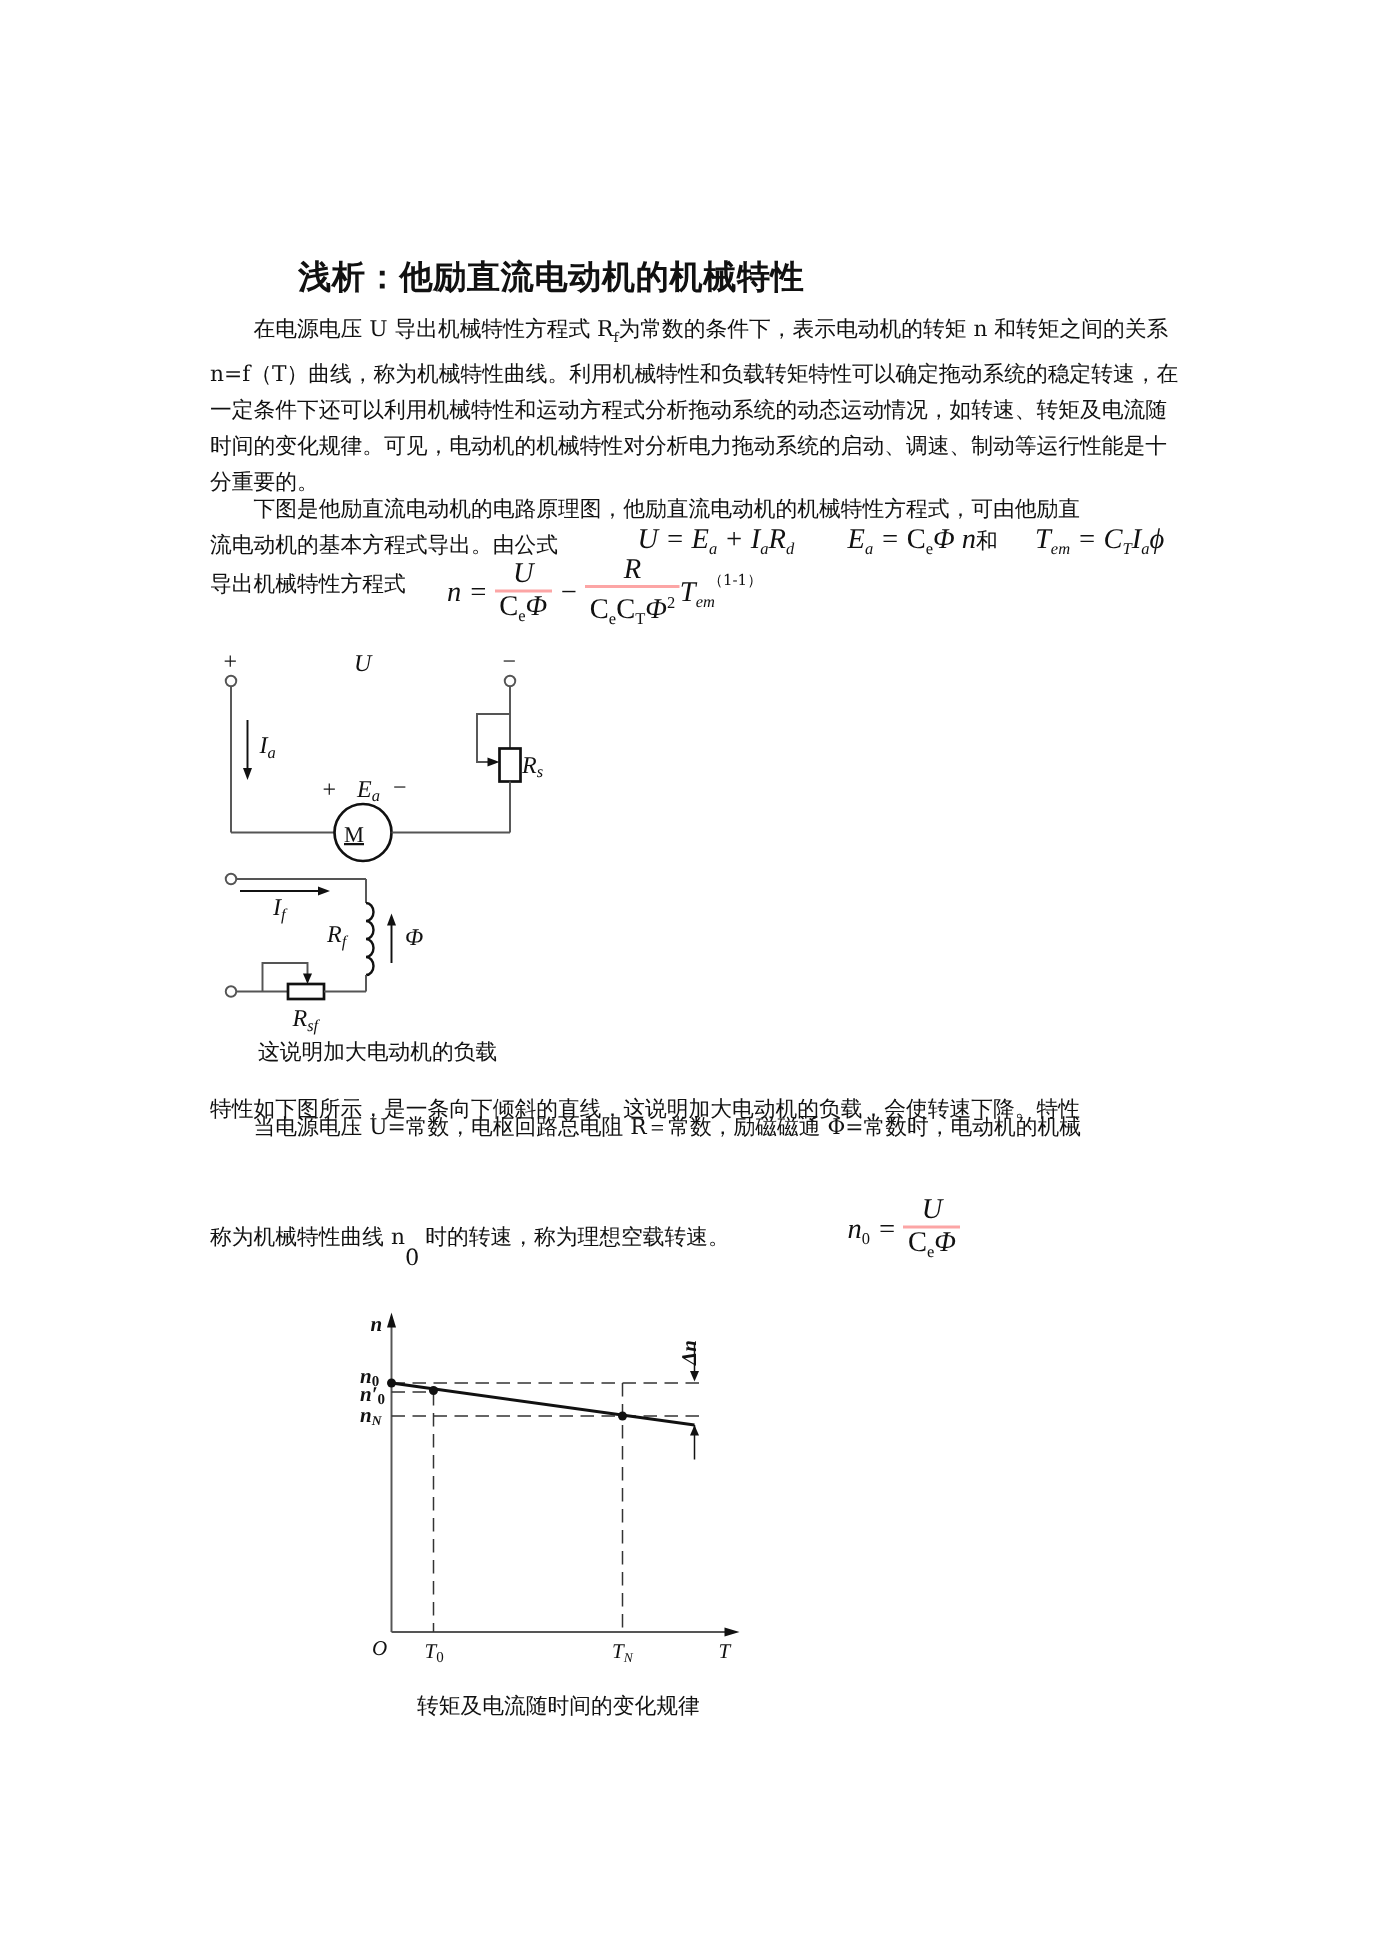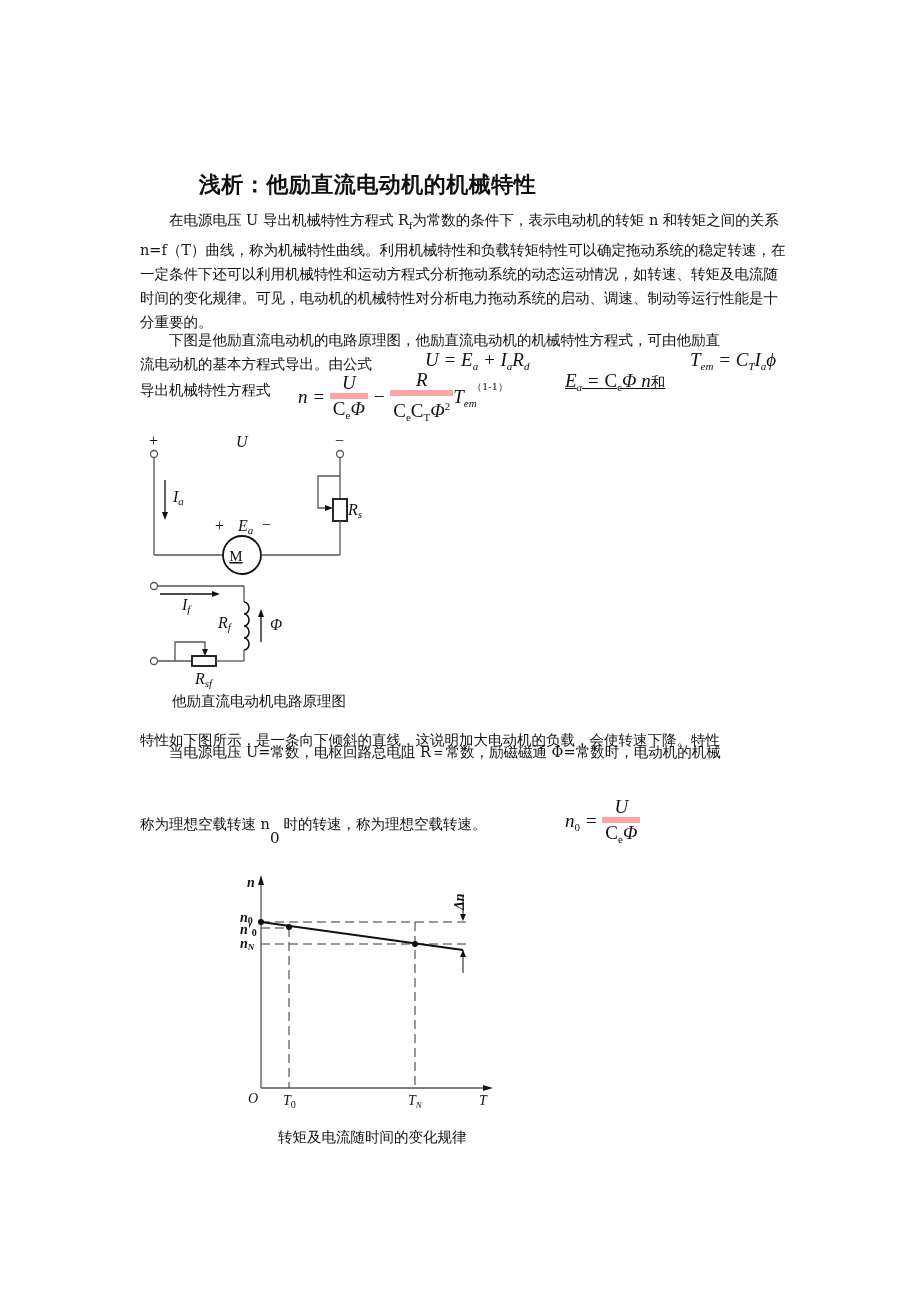--- a/index.html
+++ b/index.html
@@ -10,41 +10,41 @@
            font-family: "DejaVu Sans", "Liberation Sans", sans-serif;
            font-size: 22px; font-weight: bold; letter-spacing: 0.5px; }
   .para { left: 140px; width: 650px; font-size: 14.5px; line-height: 24px; }
   .indent { text-indent: 29px; }
   .math { font-family: "Liberation Serif", "DejaVu Serif", serif; font-style: italic; font-size: 19px; }
   .math .up { font-style: normal; }
   .math sub { font-size: 11px; vertical-align: -4px; }
   .math sup { font-size: 11px; vertical-align: 7px; }
   .frac { display: inline-flex; flex-direction: column; align-items: center; vertical-align: middle; }
   .frac .num { padding: 0 3px; line-height: 20px; }
-  .frac .den { padding: 0 3px; border-top: 6px solid #fca5a5; line-height: 20px; }
+  .frac .den { padding: 0 3px; border-top: 2px solid #fca5a5; line-height: 20px; }
   .caption { font-size: 14.5px; }
   svg text { font-family: "Liberation Serif", "DejaVu Serif", serif; }
 </style>
 </head>
 <body>
 
 <div class="abs title">浅析：他励直流电动机的机械特性</div>
 
 <div class="abs para indent" style="top:208px;">
   <span>在电源电压 U 导出机械特性方程式 R</span><sub style="font-size:9px;">f</sub><span>为常数的条件下，表示电动机的转矩 n 和转矩之间的关系 n=f（T）曲线，称为机械特性曲线。利用机械特性和负载转矩特性可以确定拖动系统的稳定转速，在一定条件下还可以利用机械特性和运动方程式分析拖动系统的动态运动情况，如转速、转矩及电流随时间的变化规律。可见，电动机的机械特性对分析电力拖动系统的启动、调速、制动等运行性能是十分重要的。</span>
 </div>
 
 <div class="abs para indent" style="top:328px;">下图是他励直流电动机的电路原理图，他励直流电动机的机械特性方程式，可由他励直</div>
 <div class="abs para" style="top:352px;">
   <span>流电动机的基本方程式导出。由公式</span>
 </div>
 <div class="abs math" style="left:425px; top:349px;">
   U = E<sub>a</sub> + I<sub>a</sub>R<sub>d</sub>
 </div>
-<div class="abs math" style="left:565px; top:370px;text-decoration:underline;">
+<div class="abs math" style="left:565px; top:349px;">
   E<sub>a</sub> = <span class="up">C</span><sub class="up">e</sub>Φ n<span class="up" style="font-size:14.5px;font-family:'DejaVu Serif',serif;">和</span>
 </div>
 <div class="abs math" style="left:690px; top:349px;">
   T<sub>em</sub> = C<sub>T</sub>I<sub>a</sub>ϕ
 </div>
 <div class="abs para" style="top:378px;">导出机械特性方程式</div>
 <div class="abs math" style="left:298px; top:370px;">
   n = <span class="frac">
       <span class="num">U</span>
       <span class="den"><span class="up">C</span><sub class="up">e</sub>Φ</span>
@@ -102,26 +102,26 @@
     <text x="98" y="101" font-style="italic"><tspan>E</tspan><tspan font-size="11" dy="3">a</tspan></text>
     <text x="122" y="100">−</text>
     <text x="208" y="85" font-style="italic"><tspan>R</tspan><tspan font-size="11" dy="3">s</tspan></text>
     <text x="96" y="131" text-anchor="middle" font-size="15" text-decoration="underline">M</text>
     <text x="42" y="180" font-style="italic"><tspan>I</tspan><tspan font-size="11" dy="3">f</tspan></text>
     <text x="78" y="198" font-style="italic"><tspan>R</tspan><tspan font-size="11" dy="3">f</tspan></text>
     <text x="130" y="200" font-style="italic">Φ</text>
     <text x="55" y="254" font-style="italic"><tspan>R</tspan><tspan font-size="11" dy="3">sf</tspan></text>
   </g>
 </svg>
-<div class="abs caption" style="left:172px; top:692px;">他励直流电动机电路原理图</div>
+<div class="abs caption" style="left:172px; top:692px;">这说明加大电动机的负载</div>
 
 <div class="abs para indent" style="top:740px;">当电源电压 U=常数，电枢回路总电阻 R＝常数，励磁磁通 Φ=常数时，电动机的机械</div>
 <div class="abs para" style="top:728px;">特性如下图所示，是一条向下倾斜的直线，这说明加大电动机的负载，会使转速下降。特性</div>
 <div class="abs para" style="top:812px;">
-  <span>称为理想空载转速 n</span><span style="position:relative; top:14px; font-size:15px;">0</span><span style="margin-left:4px;">时的转速，称为理想空载转速。</span>
+  <span>称为机械特性曲线 n</span><span style="position:relative; top:14px; font-size:15px;">0</span><span style="margin-left:4px;">时的转速，称为理想空载转速。</span>
 </div>
 <div class="abs math" style="left:565px; top:797px;">
   n<sub class="up">0</sub> = <span class="frac">
       <span class="num">U</span>
       <span class="den"><span class="up">C</span><sub class="up">e</sub>Φ</span>
     </span>
 </div>
 
 <svg class="abs" style="left:230px; top:865px;" width="280" height="250" viewBox="0 0 280 250">
   <g stroke="#555" stroke-width="1.3" fill="none">

